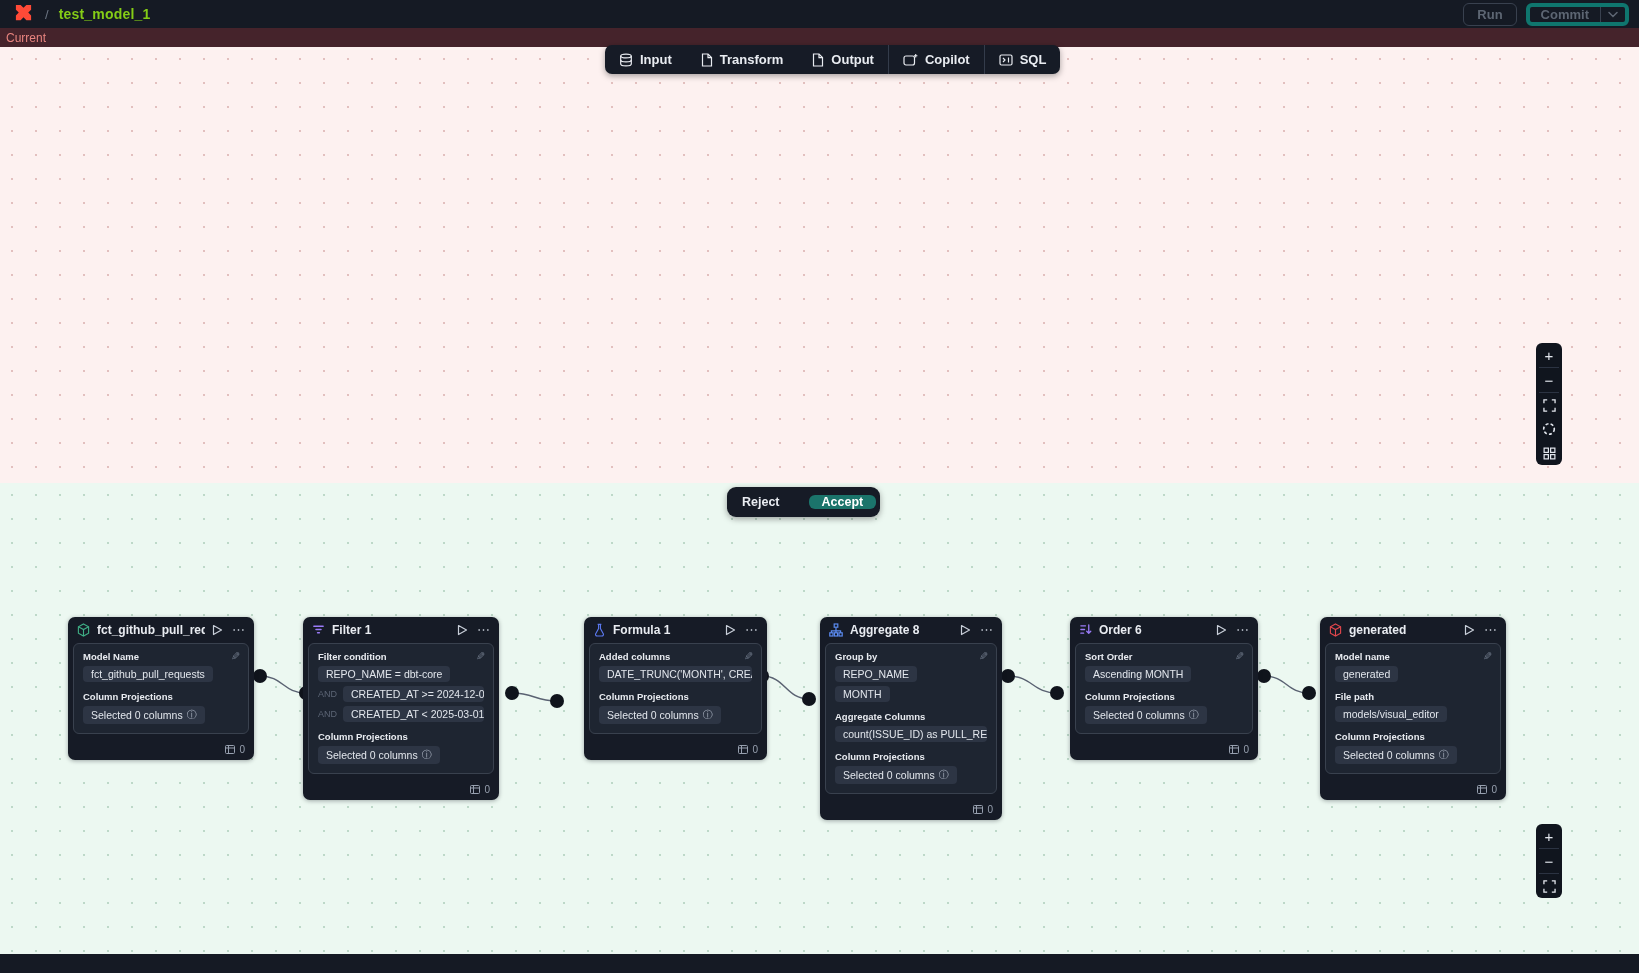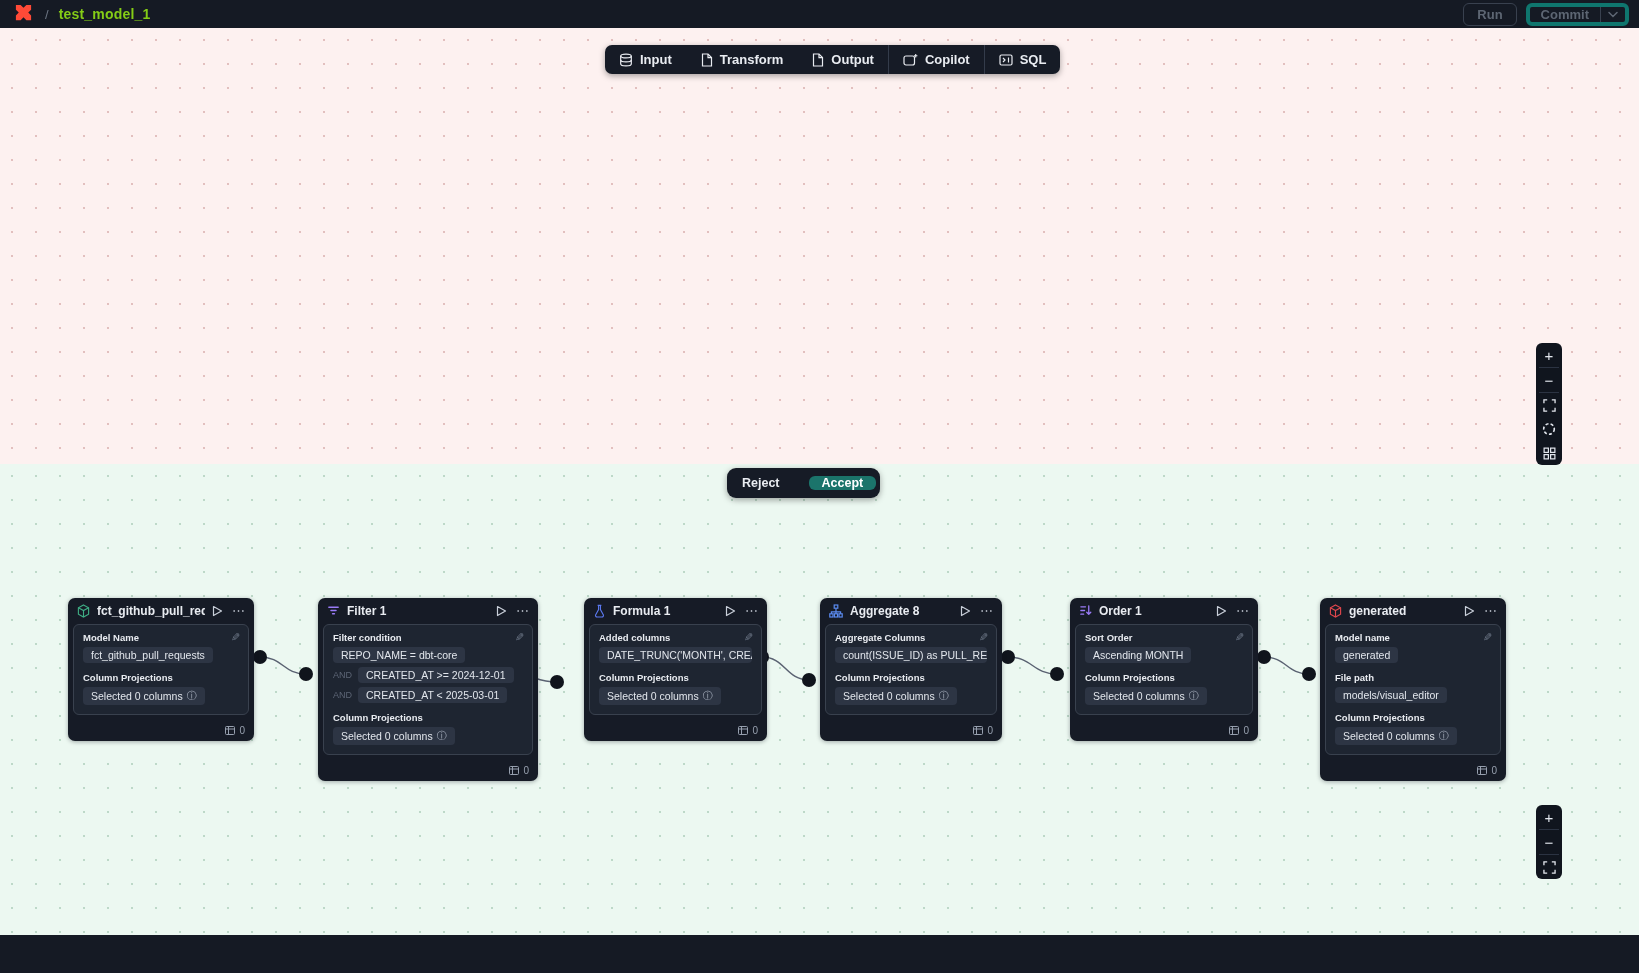--- a/index.html
+++ b/index.html
@@ -113,20 +113,23 @@
         <span class="caret">
           <svg width="10" height="7" viewBox="0 0 10 7">
               <path d="M1 1.5l4 4 4-4" stroke="#5d6673" stroke-width="1.5" fill="none" stroke-linecap="round"></path>
             </svg>
         </span>
       </div>
     </div>
   </header>
 
   <div class="pane">
+    <div class="pane-bar current-bar">
+      <span>Current</span>
+    </div>
     <div class="canvas current-canvas"></div>
 
     <div class="float-toolbar">
       <div class="ft-item">
         <span>
           <svg width="14" height="14" viewBox="0 0 14 14" fill="none" stroke="#e9ecf1" stroke-width="1.2">
               <ellipse cx="7" cy="3" rx="5.3" ry="1.9"></ellipse>
               <path d="M1.7 3v8c0 1.05 2.4 1.9 5.3 1.9s5.3-.85 5.3-1.9V3"></path>
               <path d="M1.7 7c0 1.05 2.4 1.9 5.3 1.9S12.3 8.05 12.3 7"></path>
             </svg>
@@ -273,21 +276,21 @@
         </div>
         <div class="node-footer">
           <svg width="10" height="9" viewBox="0 0 10 9" fill="none" stroke="#97a0af" stroke-width="1">
               <rect x="0.5" y="0.5" width="9" height="8" rx="1"></rect>
               <path d="M3.5 .5v8M.5 3h9"></path>
             </svg>
           <span>0</span>
         </div>
       </div>
 
-      <div class="node" style="left:318px;width:220px">
+      <div class="node" style="left:303px;width:196px">
         <div class="node-header">
           <span class="nicon">
             <svg width="13" height="13" viewBox="0 0 14 14" fill="none" stroke="#9a7bf7" stroke-width="1.6" stroke-linecap="round">
                 <path d="M2 3.5h10M4.3 7h5.4M6 10.5h2"></path>
               </svg>
           </span>
           <span class="ntitle">Filter 1</span>
           <span class="play">
             <svg width="11" height="12" viewBox="0 0 11 12" fill="none" stroke="#c9cfd9" stroke-width="1.2" stroke-linejoin="round">
                 <path d="M1.5 1.5l8 4.5-8 4.5z"></path>
@@ -387,20 +390,29 @@
           <span class="play">
             <svg width="11" height="12" viewBox="0 0 11 12" fill="none" stroke="#c9cfd9" stroke-width="1.2" stroke-linejoin="round">
                 <path d="M1.5 1.5l8 4.5-8 4.5z"></path>
               </svg>
           </span>
           <span class="more">⋯</span>
         </div>
         <div class="panel">
           <span class="pencil">✎</span>
           <div class="sec">
+            <div class="slabel">Group by</div>
+            <div class="prow">
+                <span class="pill">REPO_NAME</span>
+              </div>
+            <div class="prow">
+                <span class="pill">MONTH</span>
+              </div>
+          </div>
+          <div class="sec">
             <div class="slabel">Aggregate Columns</div>
             <div class="prow">
                 <span class="pill">count(ISSUE_ID) as PULL_REQUEST_…</span>
               </div>
           </div>
           <div class="sec">
             <div class="slabel">Column Projections</div>
             <div class="prow">
                 <span class="pill">
                   <span>Selected 0 columns</span>
@@ -418,21 +430,21 @@
         </div>
       </div>
 
       <div class="node" style="left:1070px;width:188px">
         <div class="node-header">
           <span class="nicon">
             <svg width="13" height="13" viewBox="0 0 14 14" fill="none" stroke="#9a7bf7" stroke-width="1.4" stroke-linecap="round" stroke-linejoin="round">
                 <path d="M2 3h5M2 7h4M2 11h3M10.5 2v9M8.3 8.8l2.2 2.2 2.2-2.2"></path>
               </svg>
           </span>
-          <span class="ntitle">Order 1</span>
+          <span class="ntitle">Order 6</span>
           <span class="play">
             <svg width="11" height="12" viewBox="0 0 11 12" fill="none" stroke="#c9cfd9" stroke-width="1.2" stroke-linejoin="round">
                 <path d="M1.5 1.5l8 4.5-8 4.5z"></path>
               </svg>
           </span>
           <span class="more">⋯</span>
         </div>
         <div class="panel">
           <span class="pencil">✎</span>
           <div class="sec">

